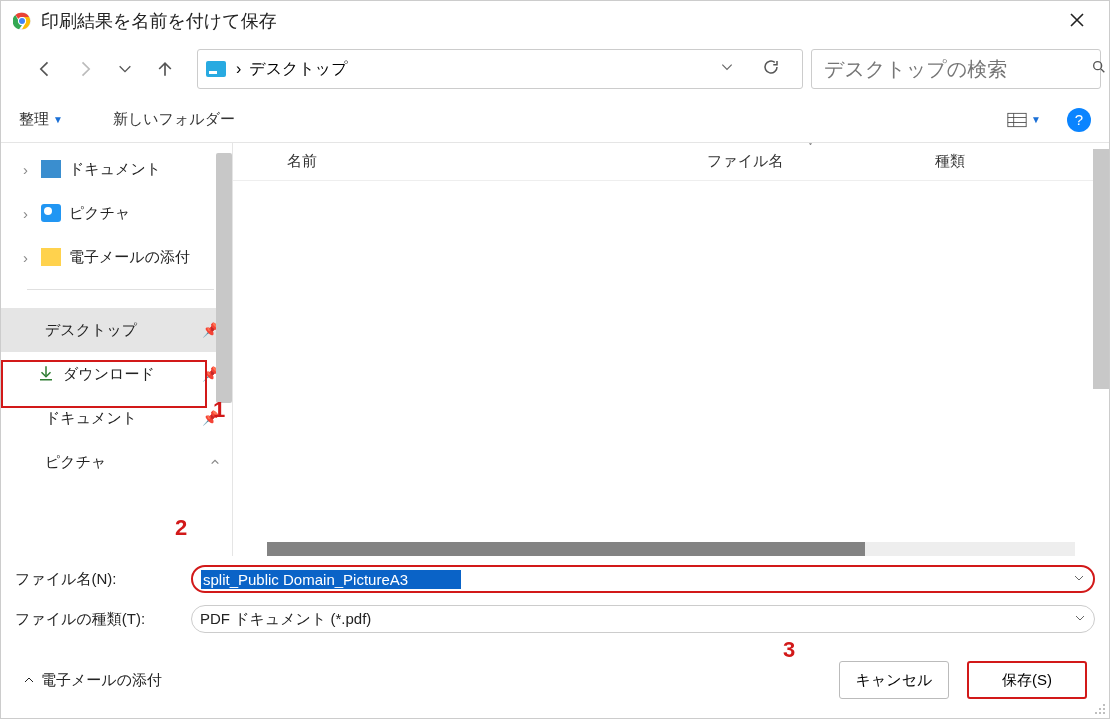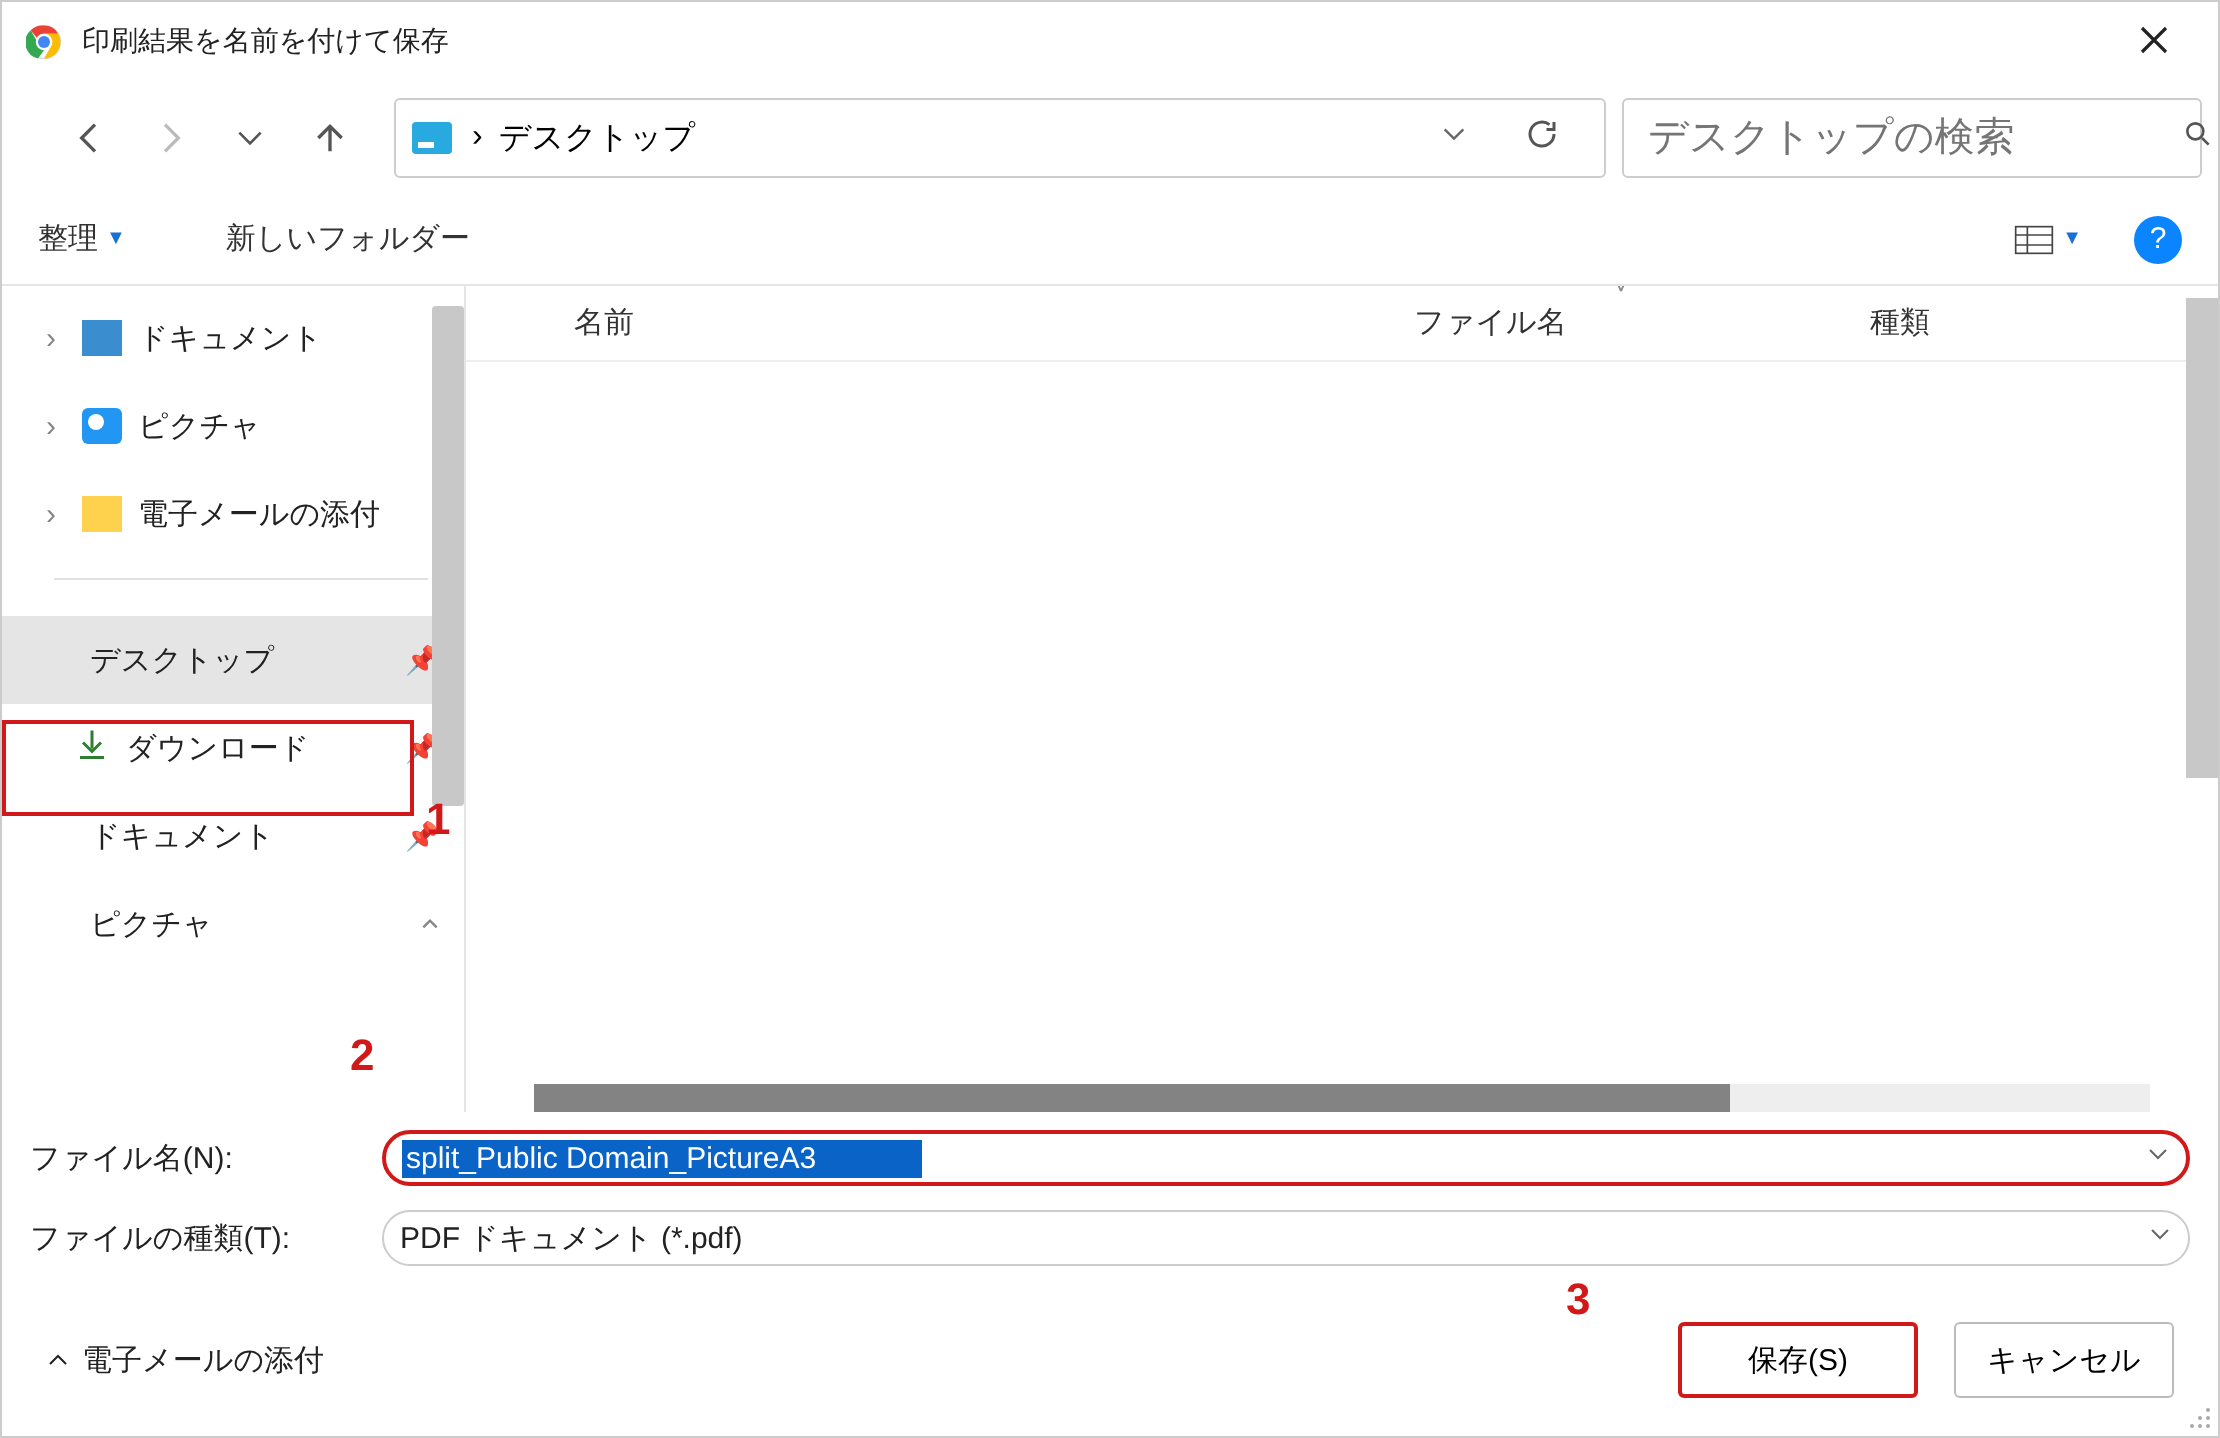--- a/index.html
+++ b/index.html
@@ -1,20 +1,20 @@
 <!DOCTYPE html>
 <html><head>
 <meta charset="utf-8">
 <style>
   * { box-sizing: border-box; font-family: "Yu Gothic UI", "Meiryo", sans-serif; }
   body { margin: 0; background: #fff; }
   .window { width: 1110px; height: 719px; border: 1px solid #ccc; display: flex; flex-direction: column; position: relative; background: #fff; }
 
   
-  .titlebar { height: 40px; display: flex; align-items: center; padding: 0 12px; font-size: 14px; color: #222; }
+  .titlebar { height: 40px; display: flex; align-items: center; padding: 0 12px; font-size: 18px; color: #222; }
   .titlebar .chrome-logo { width: 18px; height: 18px; margin-right: 10px; position: relative; }
   .titlebar .close { margin-left: auto; font-size: 22px; cursor: pointer; padding: 8px 12px; }
 
   
   .nav { height: 56px; display: flex; align-items: center; padding: 0 8px 0 24px; gap: 0; }
   .nav .nav-btn { width: 40px; height: 40px; display: flex; align-items: center; justify-content: center; color: #555; cursor: pointer; }
   .nav .nav-btn.disabled { color: #bbb; }
   .nav .path-box { flex: 1; border: 1px solid #ccc; height: 40px; display: flex; align-items: center; padding: 0 8px; margin: 0 8px 0 12px; border-radius: 3px; }
   .nav .path-box .folder-ic { width: 20px; height: 16px; background: #28aae1; margin-right: 10px; border-radius: 2px; position: relative; }
   .nav .path-box .folder-ic::after { content: ""; position: absolute; width: 8px; height: 3px; background: #fff; bottom: 3px; left: 3px; }
@@ -269,22 +269,22 @@
   </div>
 
   <div class="footer">
     <div class="hide">
       <svg width="12" height="12" viewBox="0 0 24 24">
           <path d="M4 16l8-8 8 8" stroke="#222" stroke-width="2" fill="none"></path>
         </svg>
       <span>電子メールの添付</span>
     </div>
     <div class="spacer"></div>
+    <div class="btn">キャンセル</div>
     <div class="btn save">保存(S)</div>
-    <div class="btn">キャンセル</div>
   </div>
 
   <div class="red-box1"></div>
   <div class="annot" style="left:212px;top:396px">1</div>
   <div class="annot" style="left:174px;top:514px">2</div>
   <div class="annot" style="left:782px;top:636px">3</div>
 
   <div class="resize-grip">
     <svg width="14" height="14" viewBox="0 0 14 14">
       <circle cx="11" cy="3" r="1" fill="#aaa"></circle>

